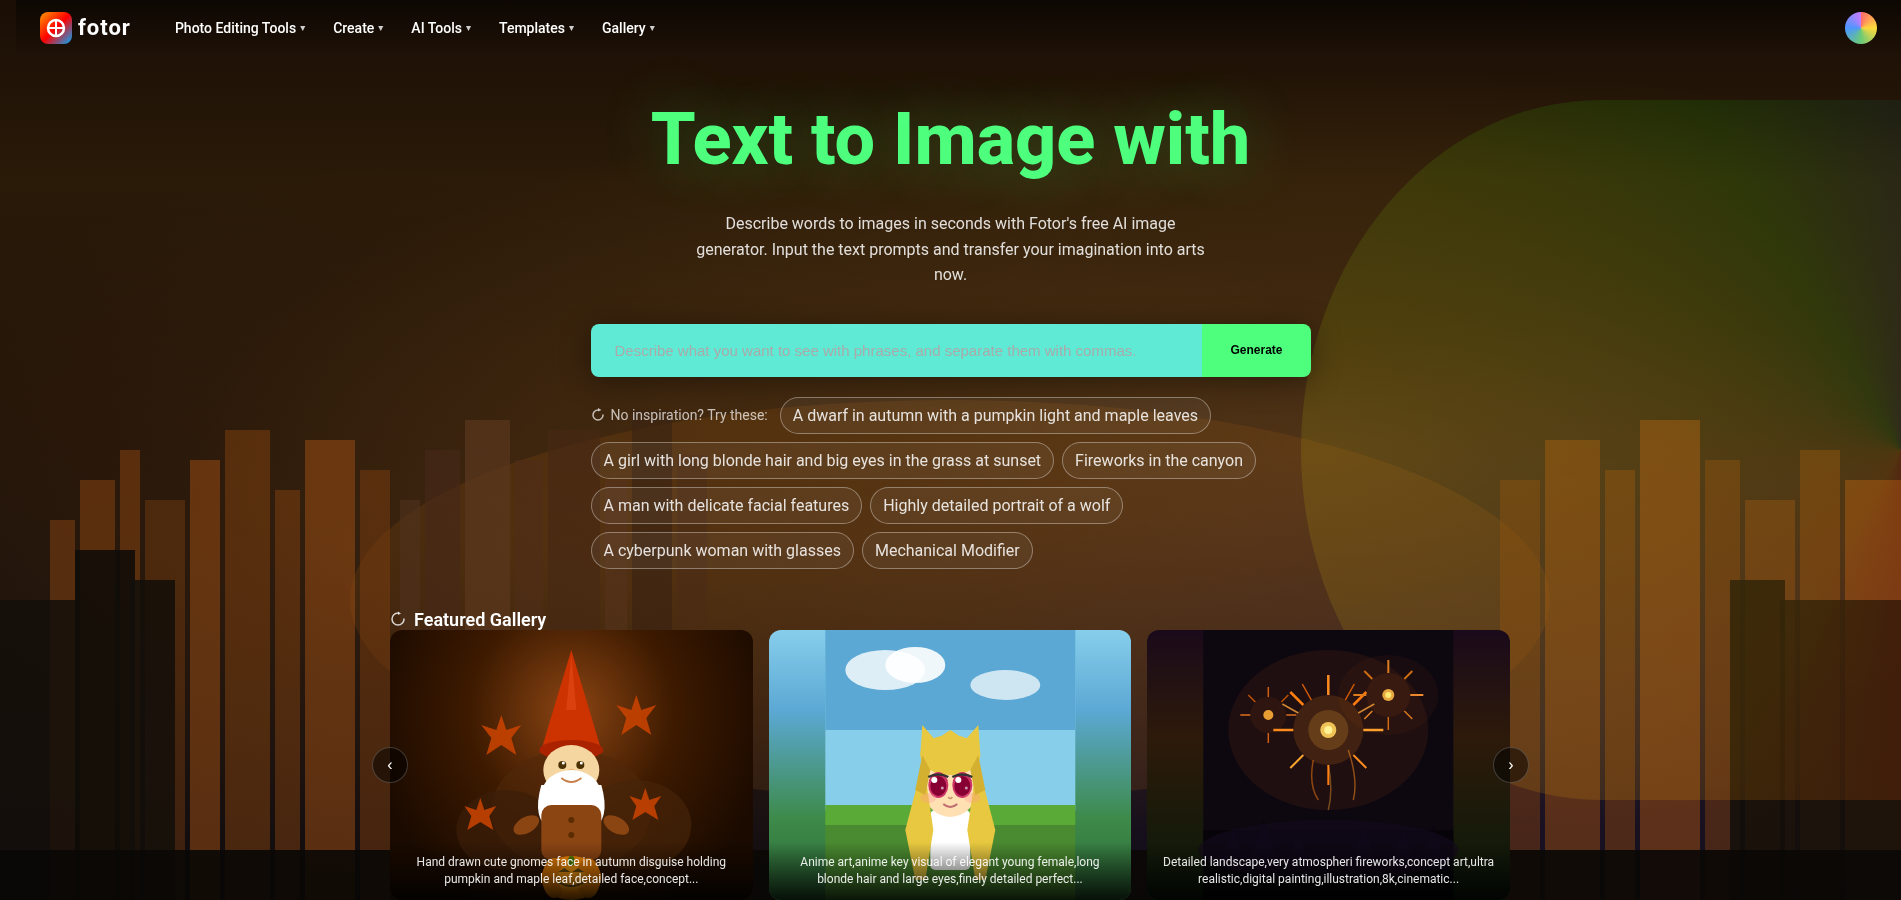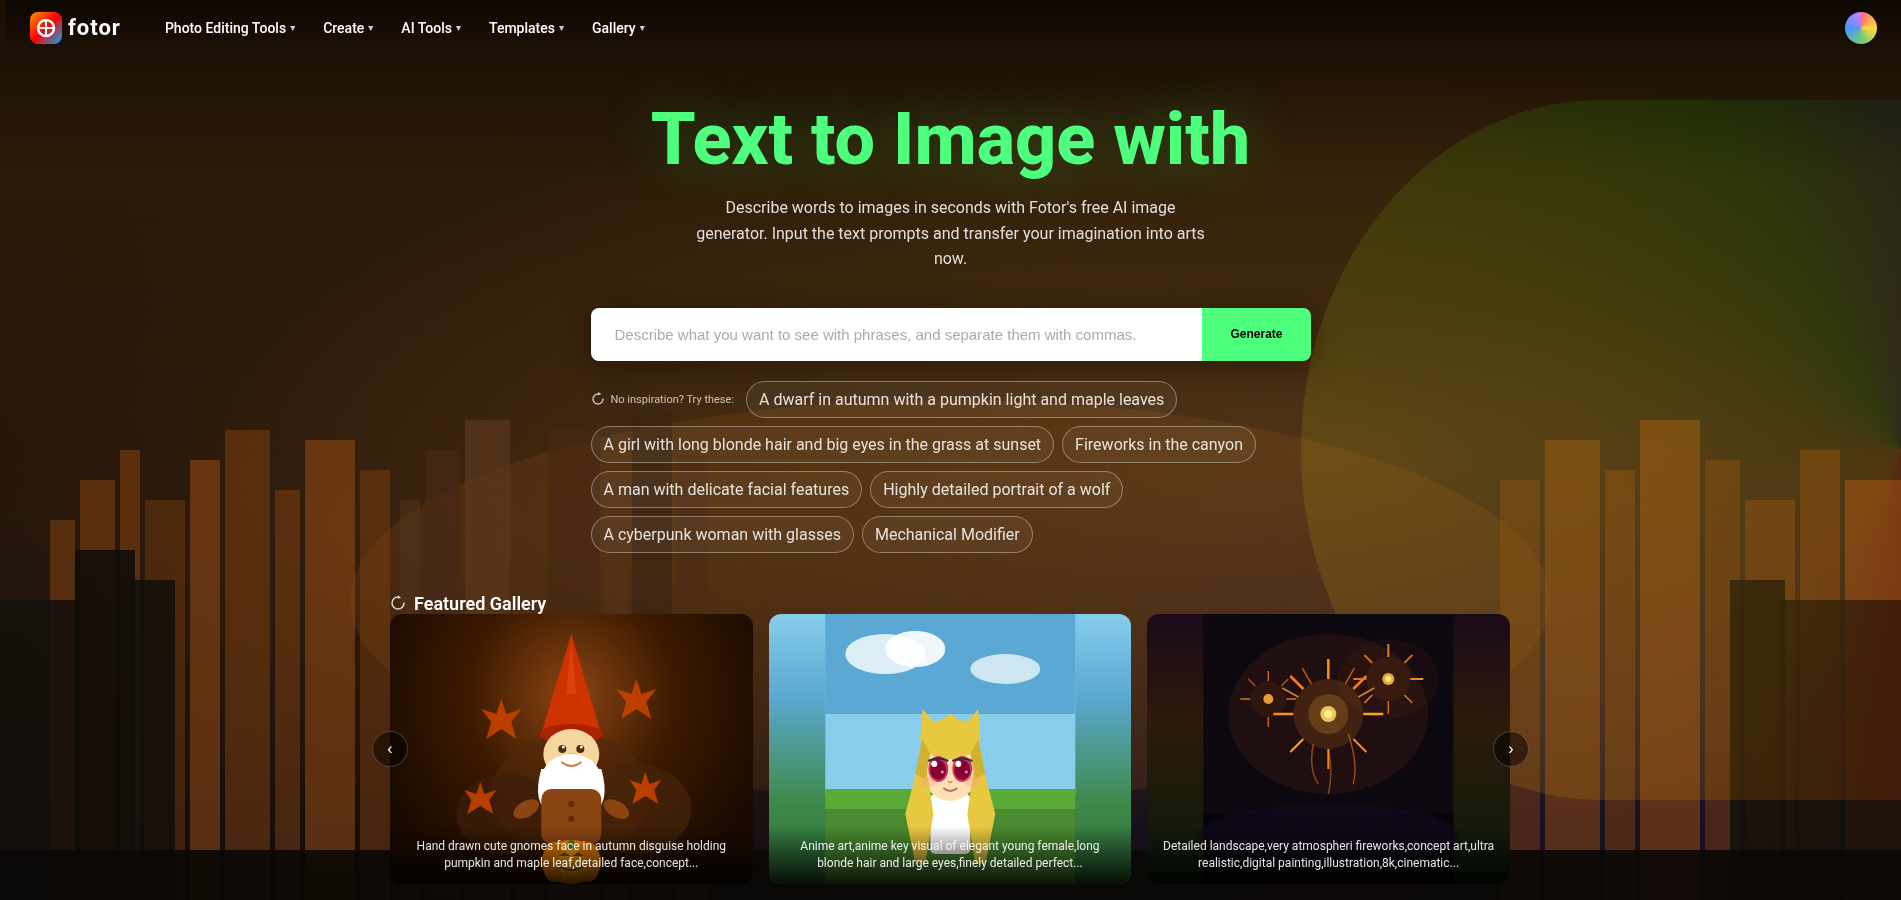--- a/index.html
+++ b/index.html
@@ -9,21 +9,21 @@
       background: #111;
       color: #fff;
       width: 1901px;
       min-height: 900px;
       overflow-x: hidden;
     }
 
     
     .navbar {
       position: absolute;
-      top: 0; left: 6px; right: 0;
+      top: 0; left: 16px; right: 0;
       height: 55px;
       display: flex;
       align-items: center;
       padding: 0 24px;
       z-index: 100;
       background: linear-gradient(to bottom, rgba(0,0,0,0.5), transparent);
     }
 
     .logo {
       display: flex;
@@ -123,21 +123,21 @@
       align-items: center;
       padding-top: 100px;
       text-align: center;
     }
 
     .hero-title {
       font-size: 72px;
       font-weight: 800;
       line-height: 1.1;
       color: #4dff7c;
-      margin-bottom: 16px;
+      margin-bottom: 32px;
       text-shadow: 0 0 60px rgba(77,255,124,0.3);
       max-width: 900px;
     }
 
     .hero-subtitle {
       font-size: 16px;
       color: rgba(255,255,255,0.85);
       max-width: 520px;
       line-height: 1.6;
       margin-bottom: 36px;
@@ -153,21 +153,21 @@
       overflow: hidden;
       box-shadow: 0 4px 30px rgba(0,0,0,0.4);
     }
 
     .search-input {
       flex: 1;
       padding: 18px 24px;
       font-size: 15px;
       border: none;
       outline: none;
-      background: #ffffff;
+      background: #5eead4;
       color: #333;
     }
 
     .search-input::placeholder { color: #aaa; }
 
     .generate-btn {
       padding: 18px 28px;
       background: #4dff7c;
       color: #000;
       font-size: 12px;
@@ -182,21 +182,21 @@
     .inspiration-row {
       display: flex;
       align-items: center;
       flex-wrap: wrap;
       gap: 8px;
       width: 720px;
       margin-bottom: 40px;
     }
 
     .inspiration-label {
-      font-size: 11px;
+      font-size: 14px;
       color: rgba(255,255,255,0.7);
       display: flex;
       align-items: center;
       gap: 6px;
       margin-right: 4px;
     }
 
     .suggestion-chip {
       padding: 8px 12px;
       border: 1px solid rgba(255,255,255,0.35);

